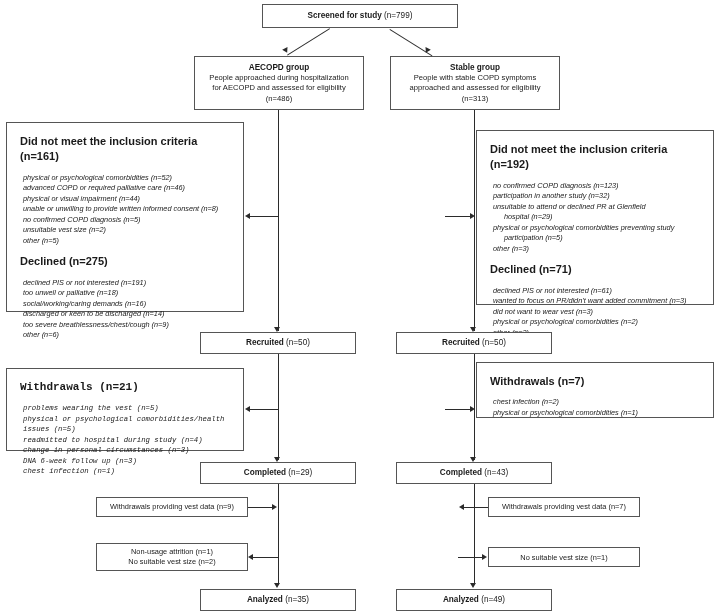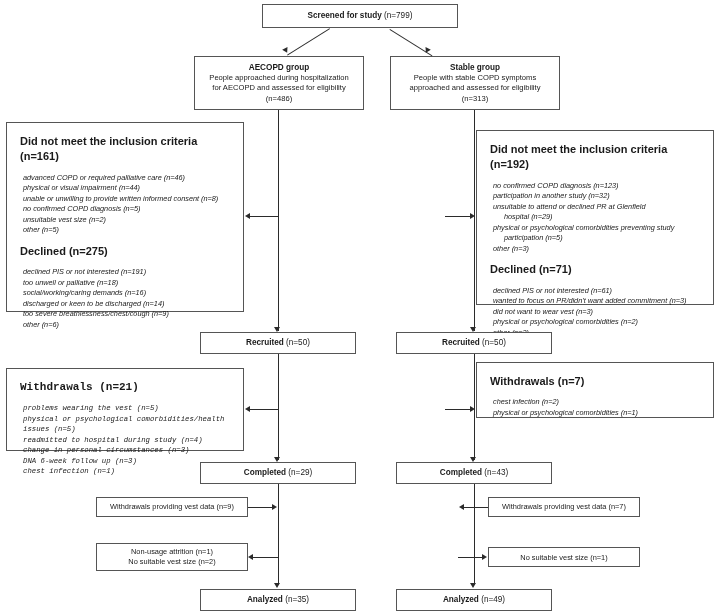--- a/index.html
+++ b/index.html
@@ -80,20 +80,21 @@
     <div class="sub">(n=313)</div>
   </div>
 
   <div class="ln vl" style="left:278px;top:110px;height:221px;"></div>
   <div class="ln vl" style="left:474px;top:110px;height:221px;"></div>
 
   <div class="box" style="left:6px;top:122px;width:238px;height:190px;">
     <div class="grp">
       <div class="listhdr">Did not meet the inclusion criteria (n=161)</div>
       <ul class="items">
+        <li>physical or psychological comorbidities (n=52)</li>
         <li>advanced COPD or required palliative care (n=46)</li>
         <li>physical or visual impairment (n=44)</li>
         <li>unable or unwilling to provide written informed consent (n=8)</li>
         <li>no confirmed COPD diagnosis (n=5)</li>
         <li>unsuitable vest size (n=2)</li>
         <li>other (n=5)</li>
       </ul>
     </div>
     <div class="grp grp2">
       <div class="listhdr">Declined (n=275)</div>

